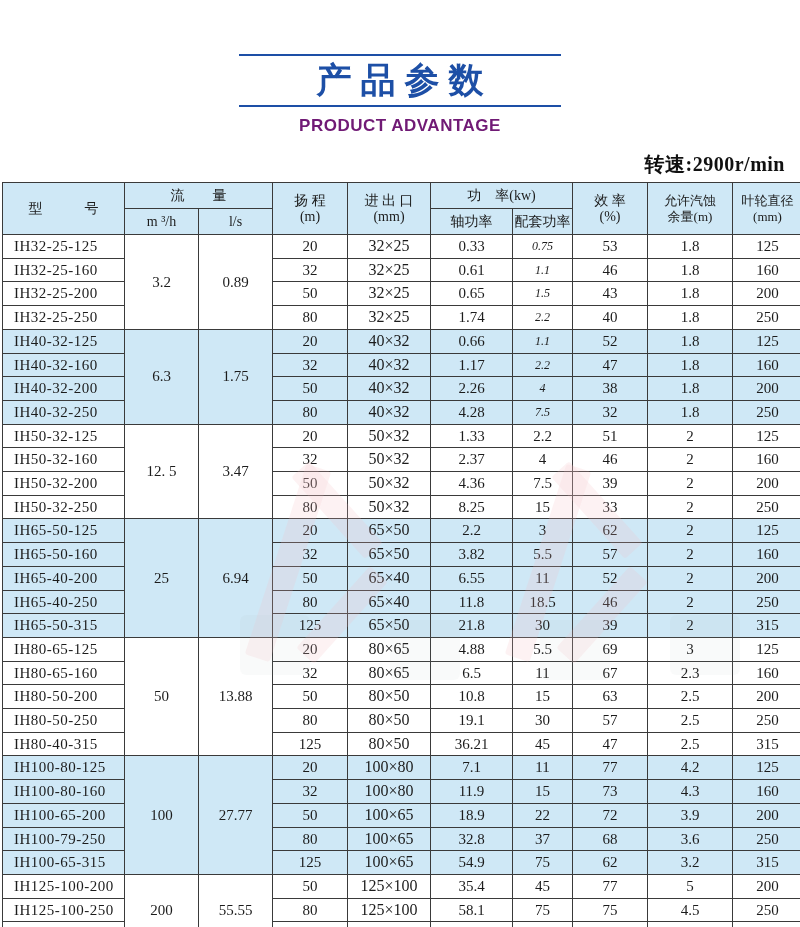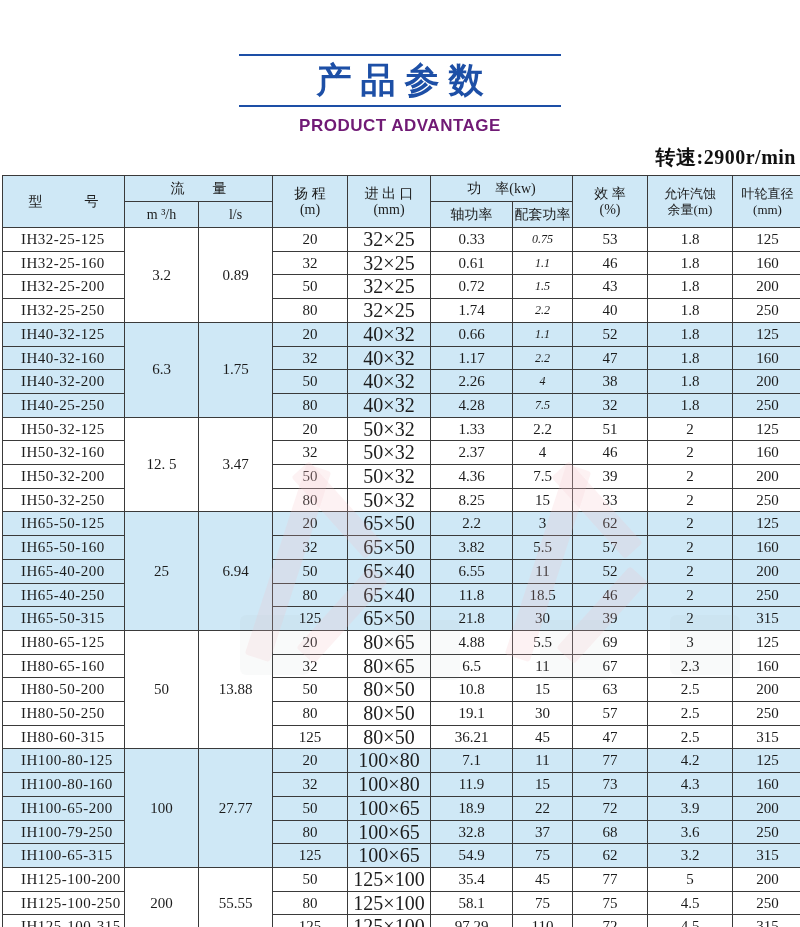--- a/index.html
+++ b/index.html
@@ -20,22 +20,22 @@
     font-weight:bold;font-size:35px;line-height:36px;
     color:#1d4fa6;letter-spacing:9px;text-indent:9px;
   }
   .page-subtitle{
     margin-top:9px;
     font-family:"Liberation Sans","DejaVu Sans",sans-serif;
     font-weight:bold;font-size:17px;color:#701a75;letter-spacing:0.5px;
   }
   .speed-note{
     text-align:right;
-    padding-right:4px;
-    margin-top:8px;
+    padding-right:15px;
+    margin-top:15px;
     font-size:20px;font-weight:bold;color:#111;
     letter-spacing:0.5px;
   }
   
   table.spec{
     border-collapse:collapse;
     table-layout:fixed;
     width:796px;
     margin:4px 2px 0 2px;
     background:#fff;
@@ -56,24 +56,24 @@
   }
   .spec thead th.sm{font-size:13px;font-family:Liberation Serif, serif;}
   .spec tbody td{
     font-size:15px;
     height:22.7px;
     line-height:22.7px;
     padding:0;
   }
   .spec tbody td.model{
     text-align:left;
-    padding-left:18px;
+    padding-left:11px;
     letter-spacing:0.5px;
   }
-  .spec tbody td.inlet{font-size:20px;}
+  .spec tbody td.inlet{font-size:16px;}
   .spec tbody tr.alt td{background:#cfe8f6;}
   .spec tbody td.small-num{font-size:12px;font-style:italic;}
   
   .watermark{
     position:absolute;top:455px;left:230px;width:520px;height:230px;
     pointer-events:none;z-index:5;opacity:0.55;
   }
   .wm-bar{position:absolute;background:#f3bcc2;opacity:0.35;border-radius:3px;}
   .wm-b1{width:26px;height:200px;left:45px;top:8px;transform:rotate(18deg);}
   .wm-b2{width:24px;height:110px;left:95px;top:0px;transform:rotate(-42deg);}
@@ -163,21 +163,21 @@
         <td>0.61</td>
         <td class="small-num">1.1</td>
         <td>46</td>
         <td>1.8</td>
         <td>160</td>
       </tr>
       <tr>
         <td class="model">IH32-25-200</td>
         <td>50</td>
         <td class="inlet">32×25</td>
-        <td>0.72</td>
+        <td>0.65</td>
         <td class="small-num">1.5</td>
         <td>43</td>
         <td>1.8</td>
         <td>200</td>
       </tr>
       <tr>
         <td class="model">IH32-25-250</td>
         <td>80</td>
         <td class="inlet">32×25</td>
         <td>1.74</td>
@@ -212,21 +212,21 @@
         <td class="model">IH40-32-200</td>
         <td>50</td>
         <td class="inlet">40×32</td>
         <td>2.26</td>
         <td class="small-num">4</td>
         <td>38</td>
         <td>1.8</td>
         <td>200</td>
       </tr>
       <tr class="alt">
-        <td class="model">IH40-25-250</td>
+        <td class="model">IH40-32-250</td>
         <td>80</td>
         <td class="inlet">40×32</td>
         <td>4.28</td>
         <td class="small-num">7.5</td>
         <td>32</td>
         <td>1.8</td>
         <td>250</td>
       </tr>
       <tr>
         <td class="model">IH50-32-125</td>
@@ -358,21 +358,21 @@
         <td class="model">IH80-50-250</td>
         <td>80</td>
         <td class="inlet">80×50</td>
         <td>19.1</td>
         <td>30</td>
         <td>57</td>
         <td>2.5</td>
         <td>250</td>
       </tr>
       <tr>
-        <td class="model">IH80-60-315</td>
+        <td class="model">IH80-40-315</td>
         <td>125</td>
         <td class="inlet">80×50</td>
         <td>36.21</td>
         <td>45</td>
         <td>47</td>
         <td>2.5</td>
         <td>315</td>
       </tr>
       <tr class="alt">
         <td class="model">IH100-80-125</td>

